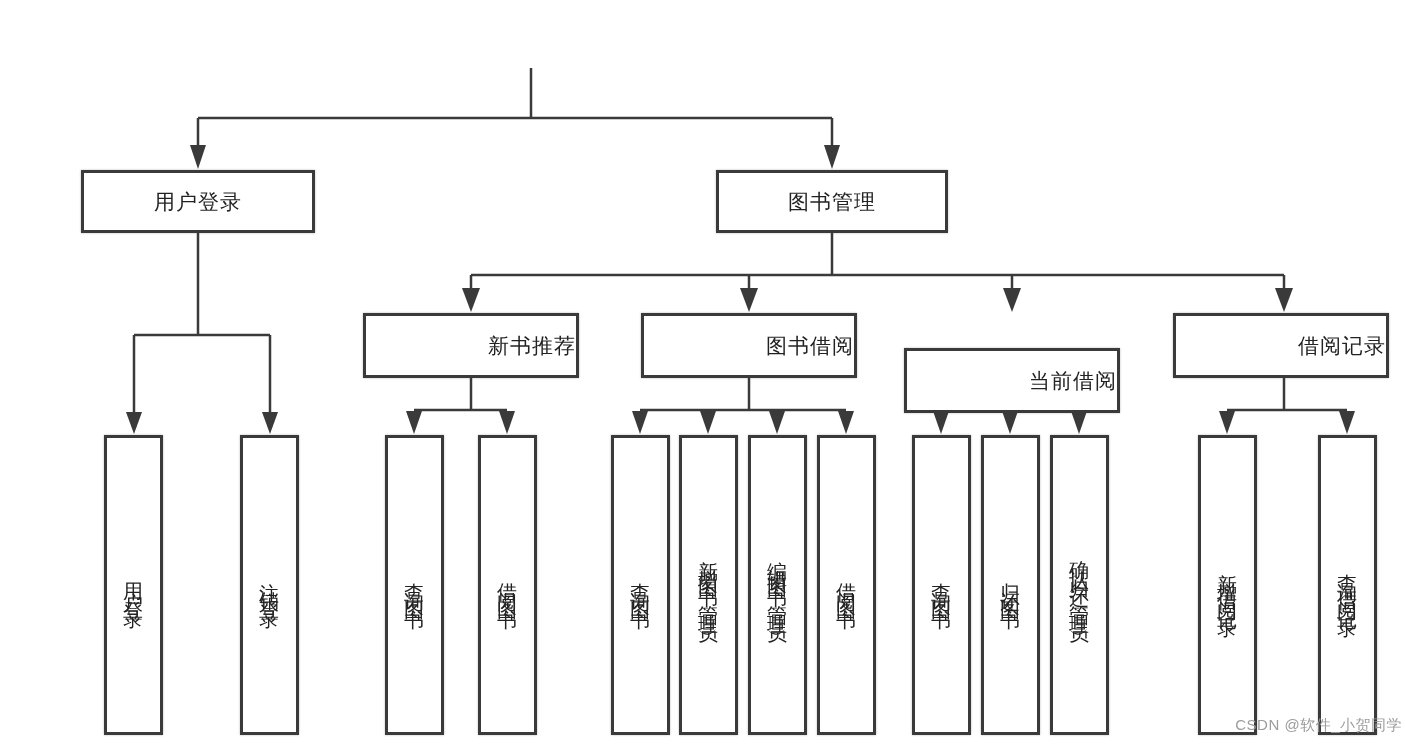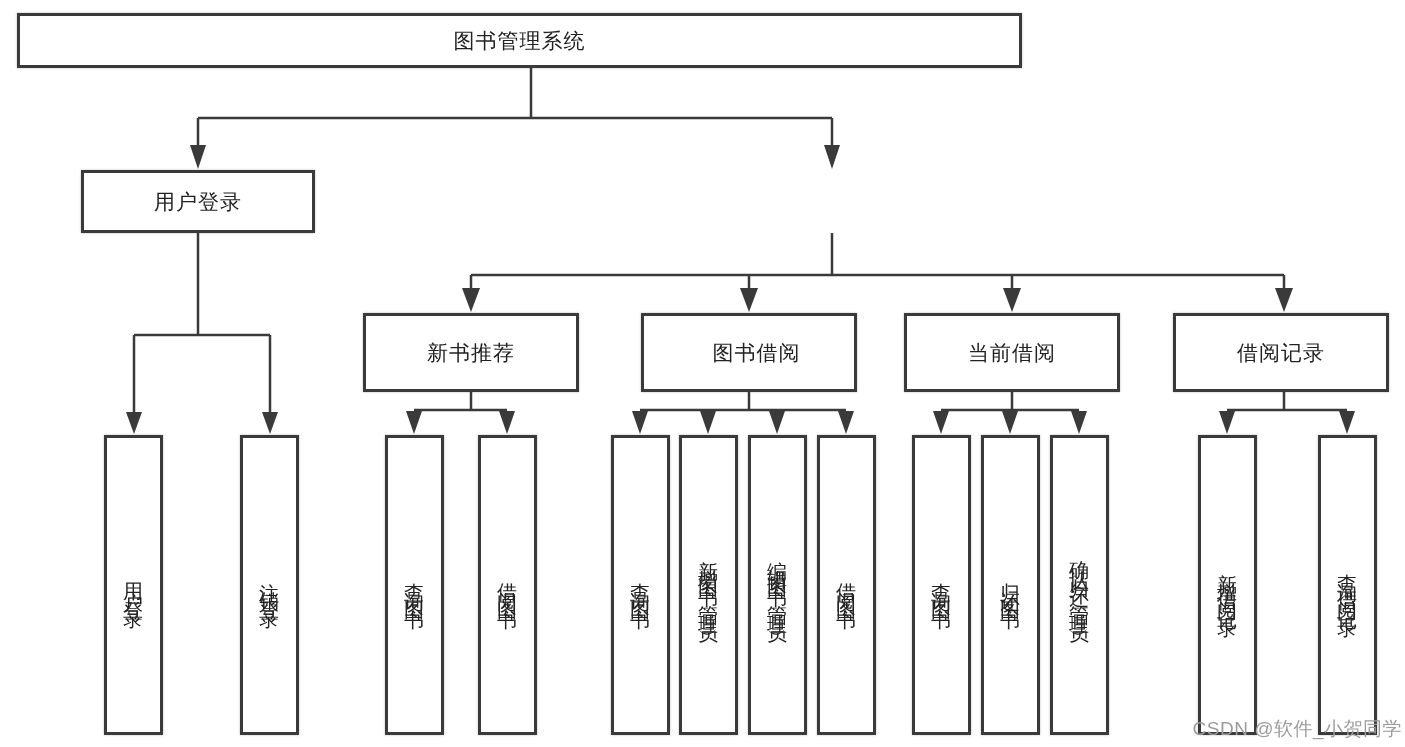--- a/index.html
+++ b/index.html
@@ -10,29 +10,29 @@
   .wires{position:absolute;left:0;top:0;width:1405px;height:747px;}
   .node{
     position:absolute;box-sizing:border-box;background:#ffffff;
     border:3px solid #3a3a3a;color:#222222;
     display:flex;align-items:center;justify-content:center;
     box-shadow:0 0 2px rgba(60,60,60,0.35);
   }
   .h-label{font-size:21px;letter-spacing:1px;white-space:nowrap;}
   .root{left:17px;top:13px;width:1005px;height:55px;}
   .lvl2{top:170px;height:63px;}
-  .lvl3{top:313px;height:79px;width:216px;}
+  .lvl3{top:313px;height:65px;width:216px;justify-content:flex-end;}
   .leaf{top:435px;height:300px;width:59px;}
   .vtext{
     writing-mode:vertical-rl;text-orientation:mixed;
     font-size:20px;letter-spacing:9px;line-height:1;white-space:nowrap;
   }
   .watermark{
     position:absolute;top:716px;right:3px;
-    font-size:19px;color:#9c9c9c;letter-spacing:0.5px;white-space:nowrap;
+    font-size:15px;color:#9c9c9c;letter-spacing:0.5px;white-space:nowrap;
   }
 </style>
 </head>
 <body>
 
 <div class="stage">
 
   <svg class="wires" viewBox="0 0 1405 747" xmlns="http://www.w3.org/2000/svg" fill="none" stroke="#3a3a3a" stroke-width="2.5">
 
     <g>
@@ -91,35 +91,35 @@
     </g>
 
     <g>
       <line x1="1284" y1="378" x2="1284" y2="410"></line>
       <line x1="1227" y1="410" x2="1347" y2="410"></line>
       <path fill="#3a3a3a" stroke="none" d="M1219 411 L1235 411 L1227 434 Z"></path>
       <path fill="#3a3a3a" stroke="none" d="M1339 411 L1355 411 L1347 434 Z"></path>
     </g>
   </svg>
 
-  <div class="node root">
-    <span class="h-label">图书管理系统</span>
-  </div>
 
   <div class="node lvl2" style="left:81px;width:234px;">
     <span class="h-label">用户登录</span>
+  </div>
+  <div class="node lvl2" style="left:716px;width:232px;">
+    <span class="h-label">图书管理</span>
   </div>
 
   <div class="node lvl3" style="left:363px;">
     <span class="h-label">新书推荐</span>
   </div>
   <div class="node lvl3" style="left:641px;padding-left:15px;">
     <span class="h-label">图书借阅</span>
   </div>
-  <div class="node lvl3" style="left:904px;">
+  <div class="node lvl3" style="left:904px;margin-top:35px;">
     <span class="h-label">当前借阅</span>
   </div>
   <div class="node lvl3" style="left:1173px;">
     <span class="h-label">借阅记录</span>
   </div>
 
   <div class="node leaf" style="left:104px;">
     <span class="vtext">用户登录</span>
   </div>
   <div class="node leaf" style="left:240px;">

